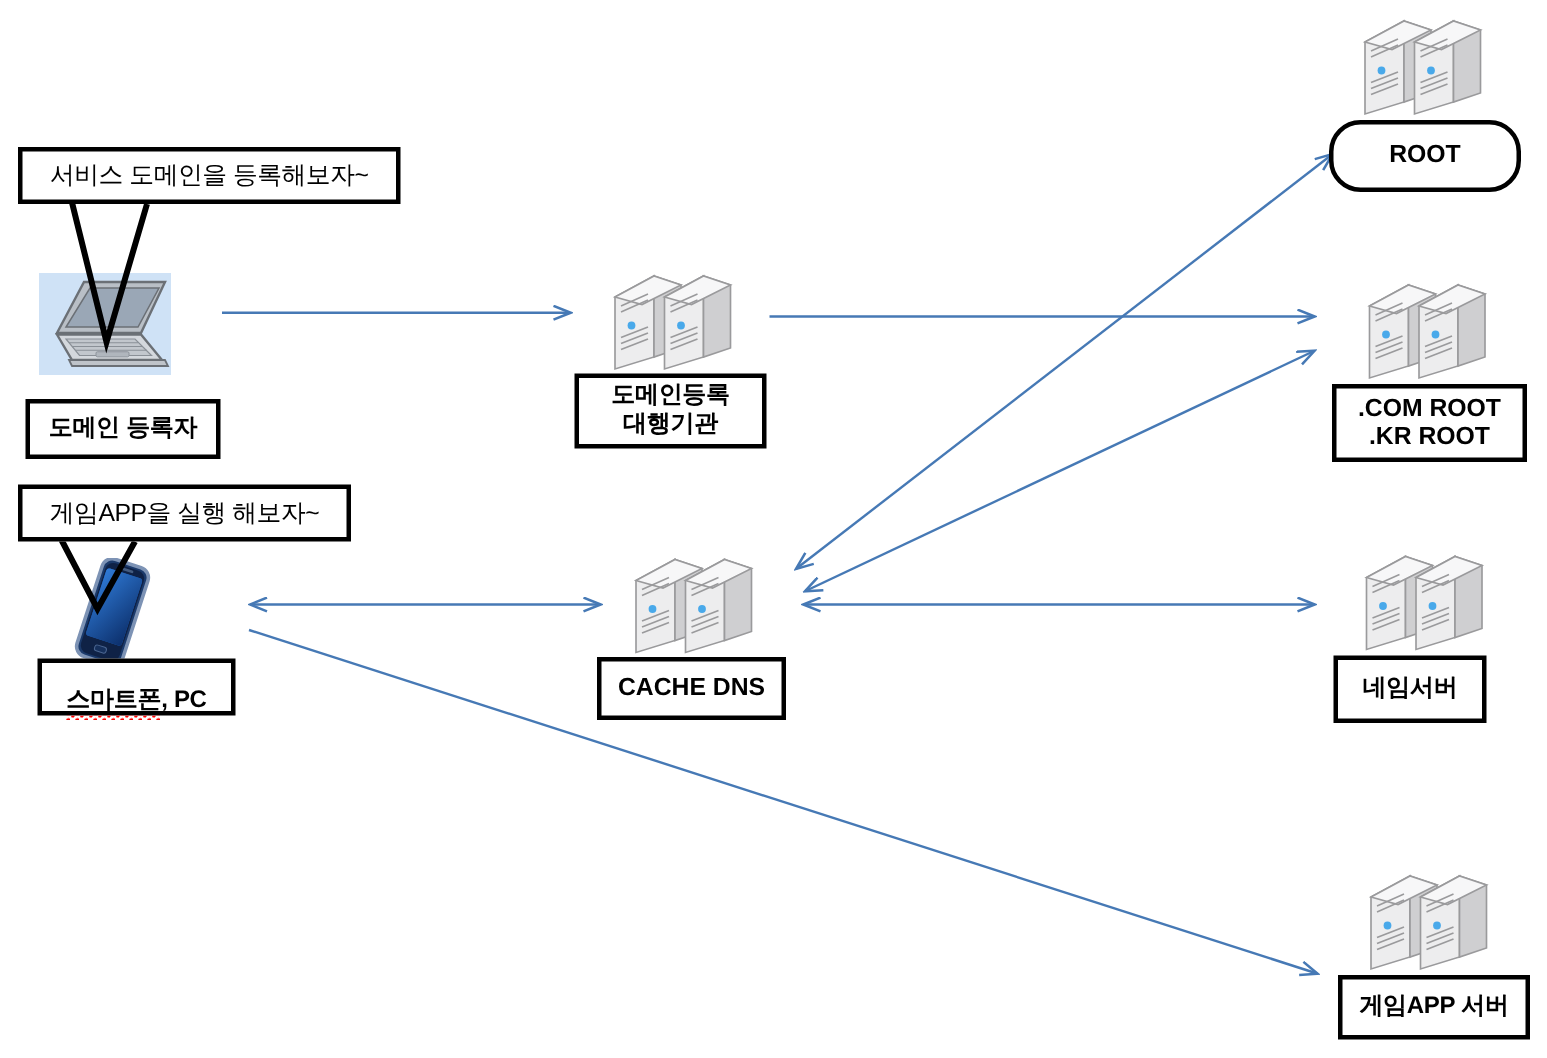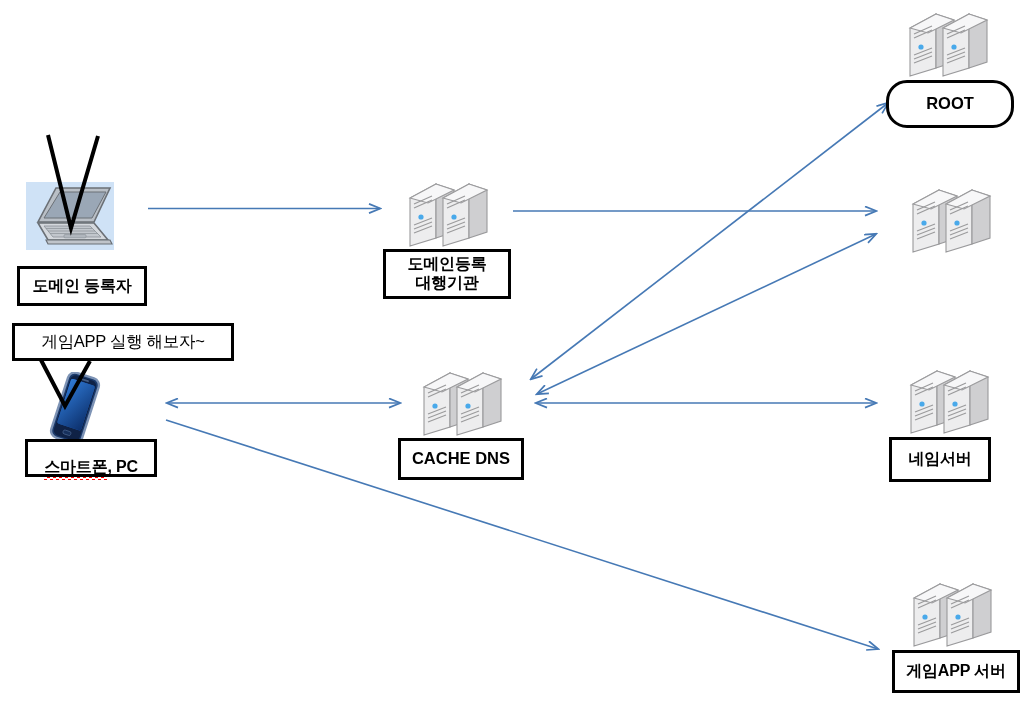--- a/index.html
+++ b/index.html
@@ -111,23 +111,26 @@
   </svg>
 
   <svg class="bubble-tail" style="left:40px; top:130px; width:120px; height:110px;" viewBox="0 0 120 110" width="120" height="110">
     <path d="M8,5 L31,98 L58,6" fill="none" stroke="#000000" stroke-width="4" stroke-linejoin="miter" stroke-linecap="butt"></path>
   </svg>
 
   <svg class="bubble-tail" style="left:35px; top:356px; width:110px; height:60px;" viewBox="0 0 110 60" width="110" height="60">
     <path d="M6,4 L30,50 L55,5" fill="none" stroke="#000000" stroke-width="4" stroke-linejoin="miter" stroke-linecap="butt"></path>
   </svg>
 
+  <div class="bubble" style="left:12px; top:98px; width:255px; height:38px;">
+    <span>서비스 도메인을 등록해보자~</span>
+  </div>
 
   <div class="bubble" style="left:12px; top:323px; width:222px; height:38px;">
-    <span>게임APP 실행 해보자~</span>
+    <span>게임APP을 실행 해보자~</span>
   </div>
 
   <div class="icon-wrap" style="left:22px; top:182px; width:98px; height:68px;">
     <svg viewBox="0 0 98 68" width="98" height="68">
       <rect x="4" y="0" width="88" height="68" fill="#cfe2f6"></rect>
 
       <path d="M34,6 L88,6 L72,40 L16,40 Z" fill="#b9bfc6" stroke="#6b7076" stroke-width="1.6"></path>
       <path d="M38,10 L84,10 L70,36 L22,36 Z" fill="#9aa7b6" stroke="#6b7076" stroke-width="1"></path>
 
       <path d="M16,41 L72,41 L86,58 L26,58 Z" fill="#d4d8dd" stroke="#6b7076" stroke-width="1.6"></path>
@@ -362,20 +365,24 @@
   </div>
 
   <div class="nodebox latin" style="left:398px; top:438px; width:126px; height:42px;text-align:center;">
     <span>CACHE DNS</span>
   </div>
 
   <div class="nodebox latin" style="left:886px; top:80px; width:128px; height:48px;border-radius:21px;">
     <span>ROOT</span>
   </div>
 
+  <div class="nodebox latin" style="left:888px; top:256px; width:130px; height:52px;">
+    <span>.COM ROOT
+.KR ROOT</span>
+  </div>
 
   <div class="nodebox" style="left:889px; top:437px; width:102px; height:45px;">
     <span>네임서버</span>
   </div>
 
   <div class="nodebox" style="left:892px; top:650px; width:128px; height:43px;">
     <span>게임APP 서버</span>
   </div>
 
 </div>

